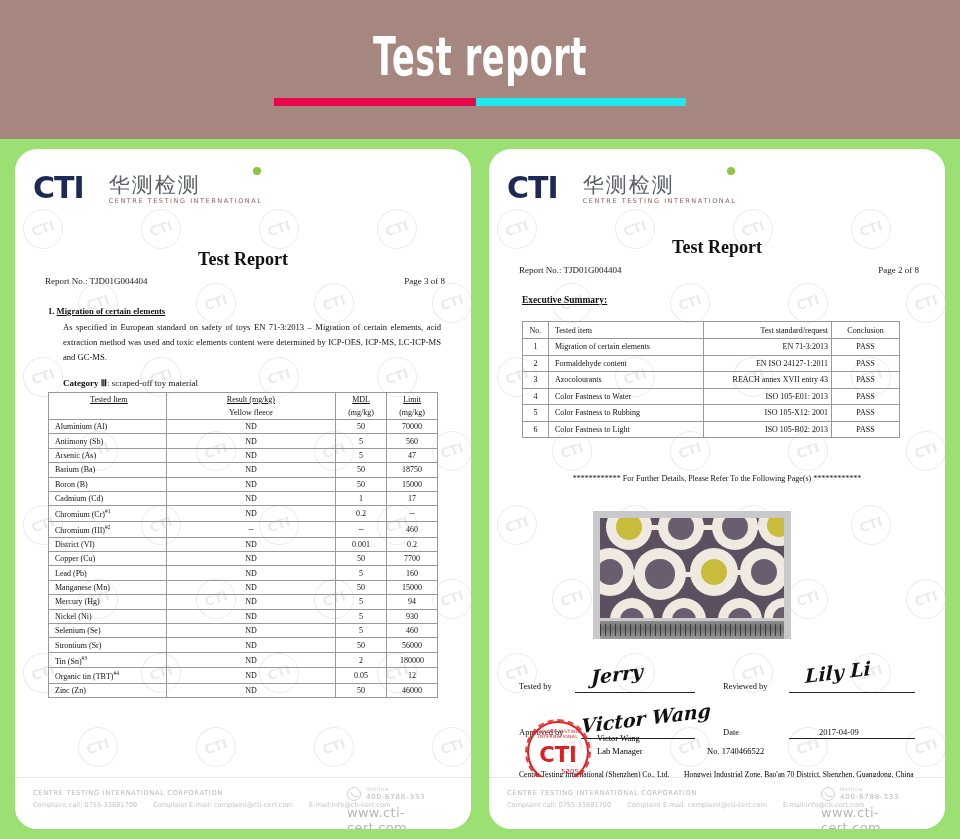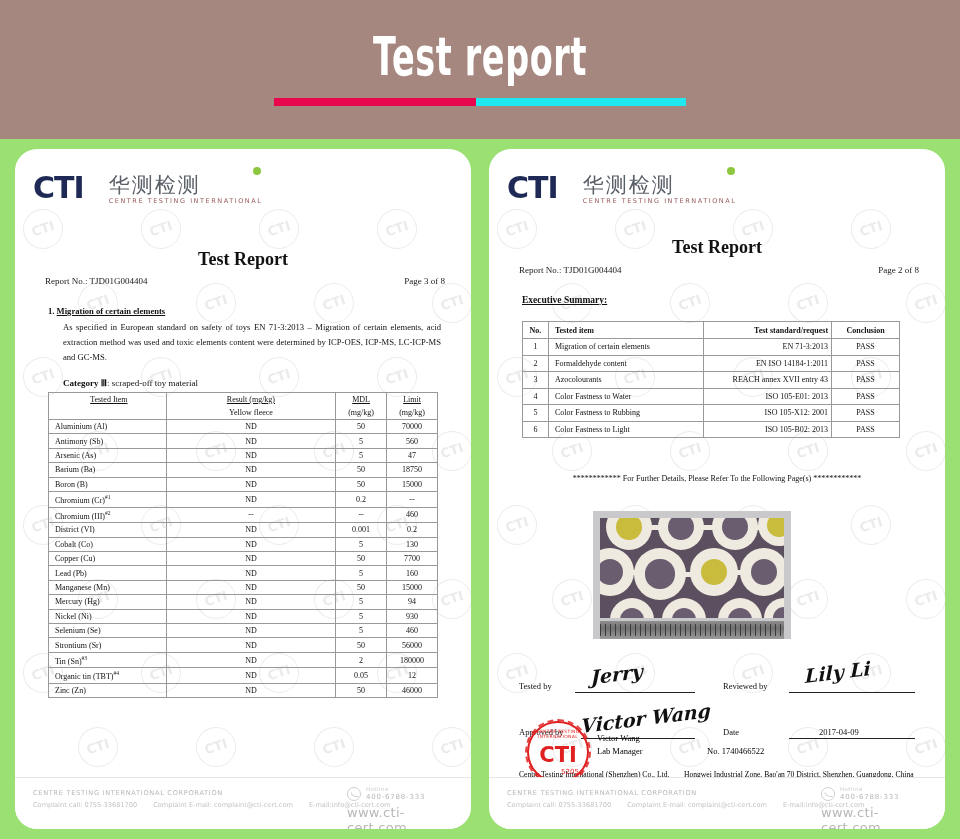--- a/index.html
+++ b/index.html
@@ -175,21 +175,21 @@
   .sup { font-size: 5.5px; vertical-align: super; }
 
   
   .exec-head {
     position: absolute; left: 33px; top: 146px;
     font-size: 9.5px; font-weight: bold; color: #111;
     text-decoration: underline;
   }
   .sum-tbl { left: 33px; top: 172px; width: 378px; font-size: 7.6px; }
   .sum-tbl td { height: 16.5px; }
-  .sum-tbl thead td { font-weight: bold; height: 17px; }
+  .sum-tbl thead td { font-weight: normal; height: 17px; }
   .sum-tbl .c-no   { width: 26px;  text-align: center; }
   .sum-tbl .c-item { width: 156px; text-align: left; padding-left: 6px; }
   .sum-tbl .c-std  { width: 128px; text-align: right; padding-left: 6px; }
   .sum-tbl .c-con  { width: 68px;  text-align: center; }
 
   .further {
     position: absolute; left: 0; top: 325px; width: 456px;
     text-align: center; font-size: 8px; color: #111;
   }
 
@@ -467,42 +467,42 @@
                 <td class="c-mdl">50</td>
                 <td class="c-lim">18750</td>
               </tr>
               <tr>
                 <td class="c-item">Boron (B)</td>
                 <td class="c-res">ND</td>
                 <td class="c-mdl">50</td>
                 <td class="c-lim">15000</td>
               </tr>
               <tr>
+                <td class="c-item">Cadmium (Cd)</td>
+                <td class="c-res">ND</td>
+                <td class="c-mdl">1</td>
+                <td class="c-lim">17</td>
+              </tr>
+              <tr>
                 <td class="c-item">Chromium (Cr)<span class="sup">#1</span></td>
                 <td class="c-res">ND</td>
                 <td class="c-mdl">0.2</td>
                 <td class="c-lim">--</td>
               </tr>
               <tr>
                 <td class="c-item">Chromium (III)<span class="sup">#2</span></td>
                 <td class="c-res">--</td>
                 <td class="c-mdl">--</td>
                 <td class="c-lim">460</td>
               </tr>
               <tr>
                 <td class="c-item">District (VI)</td>
                 <td class="c-res">ND</td>
                 <td class="c-mdl">0.001</td>
                 <td class="c-lim">0.2</td>
-              </tr>
-              <tr>
-                <td class="c-item">Cobalt   (Co)</td>
-                <td class="c-res">ND</td>
-                <td class="c-mdl">5</td>
-                <td class="c-lim">130</td>
               </tr>
               <tr>
                 <td class="c-item">Copper (Cu)</td>
                 <td class="c-res">ND</td>
                 <td class="c-mdl">50</td>
                 <td class="c-lim">7700</td>
               </tr>
               <tr>
                 <td class="c-item">Lead   (Pb)</td>
                 <td class="c-res">ND</td>
@@ -651,21 +651,21 @@
           <tbody id="sum-tbody">
               <tr>
                 <td class="c-no">1</td>
                 <td class="c-item">Migration of certain elements</td>
                 <td class="c-std">EN 71-3:2013</td>
                 <td class="c-con">PASS</td>
               </tr>
               <tr>
                 <td class="c-no">2</td>
                 <td class="c-item">Formaldehyde content</td>
-                <td class="c-std">EN ISO 14184-1:2011</td>
+                <td class="c-std">EN ISO 24127-1:2011</td>
                 <td class="c-con">PASS</td>
               </tr>
               <tr>
                 <td class="c-no">3</td>
                 <td class="c-item">Azocolourants</td>
                 <td class="c-std">REACH annex XVII entry 43</td>
                 <td class="c-con">PASS</td>
               </tr>
               <tr>
                 <td class="c-no">4</td>

